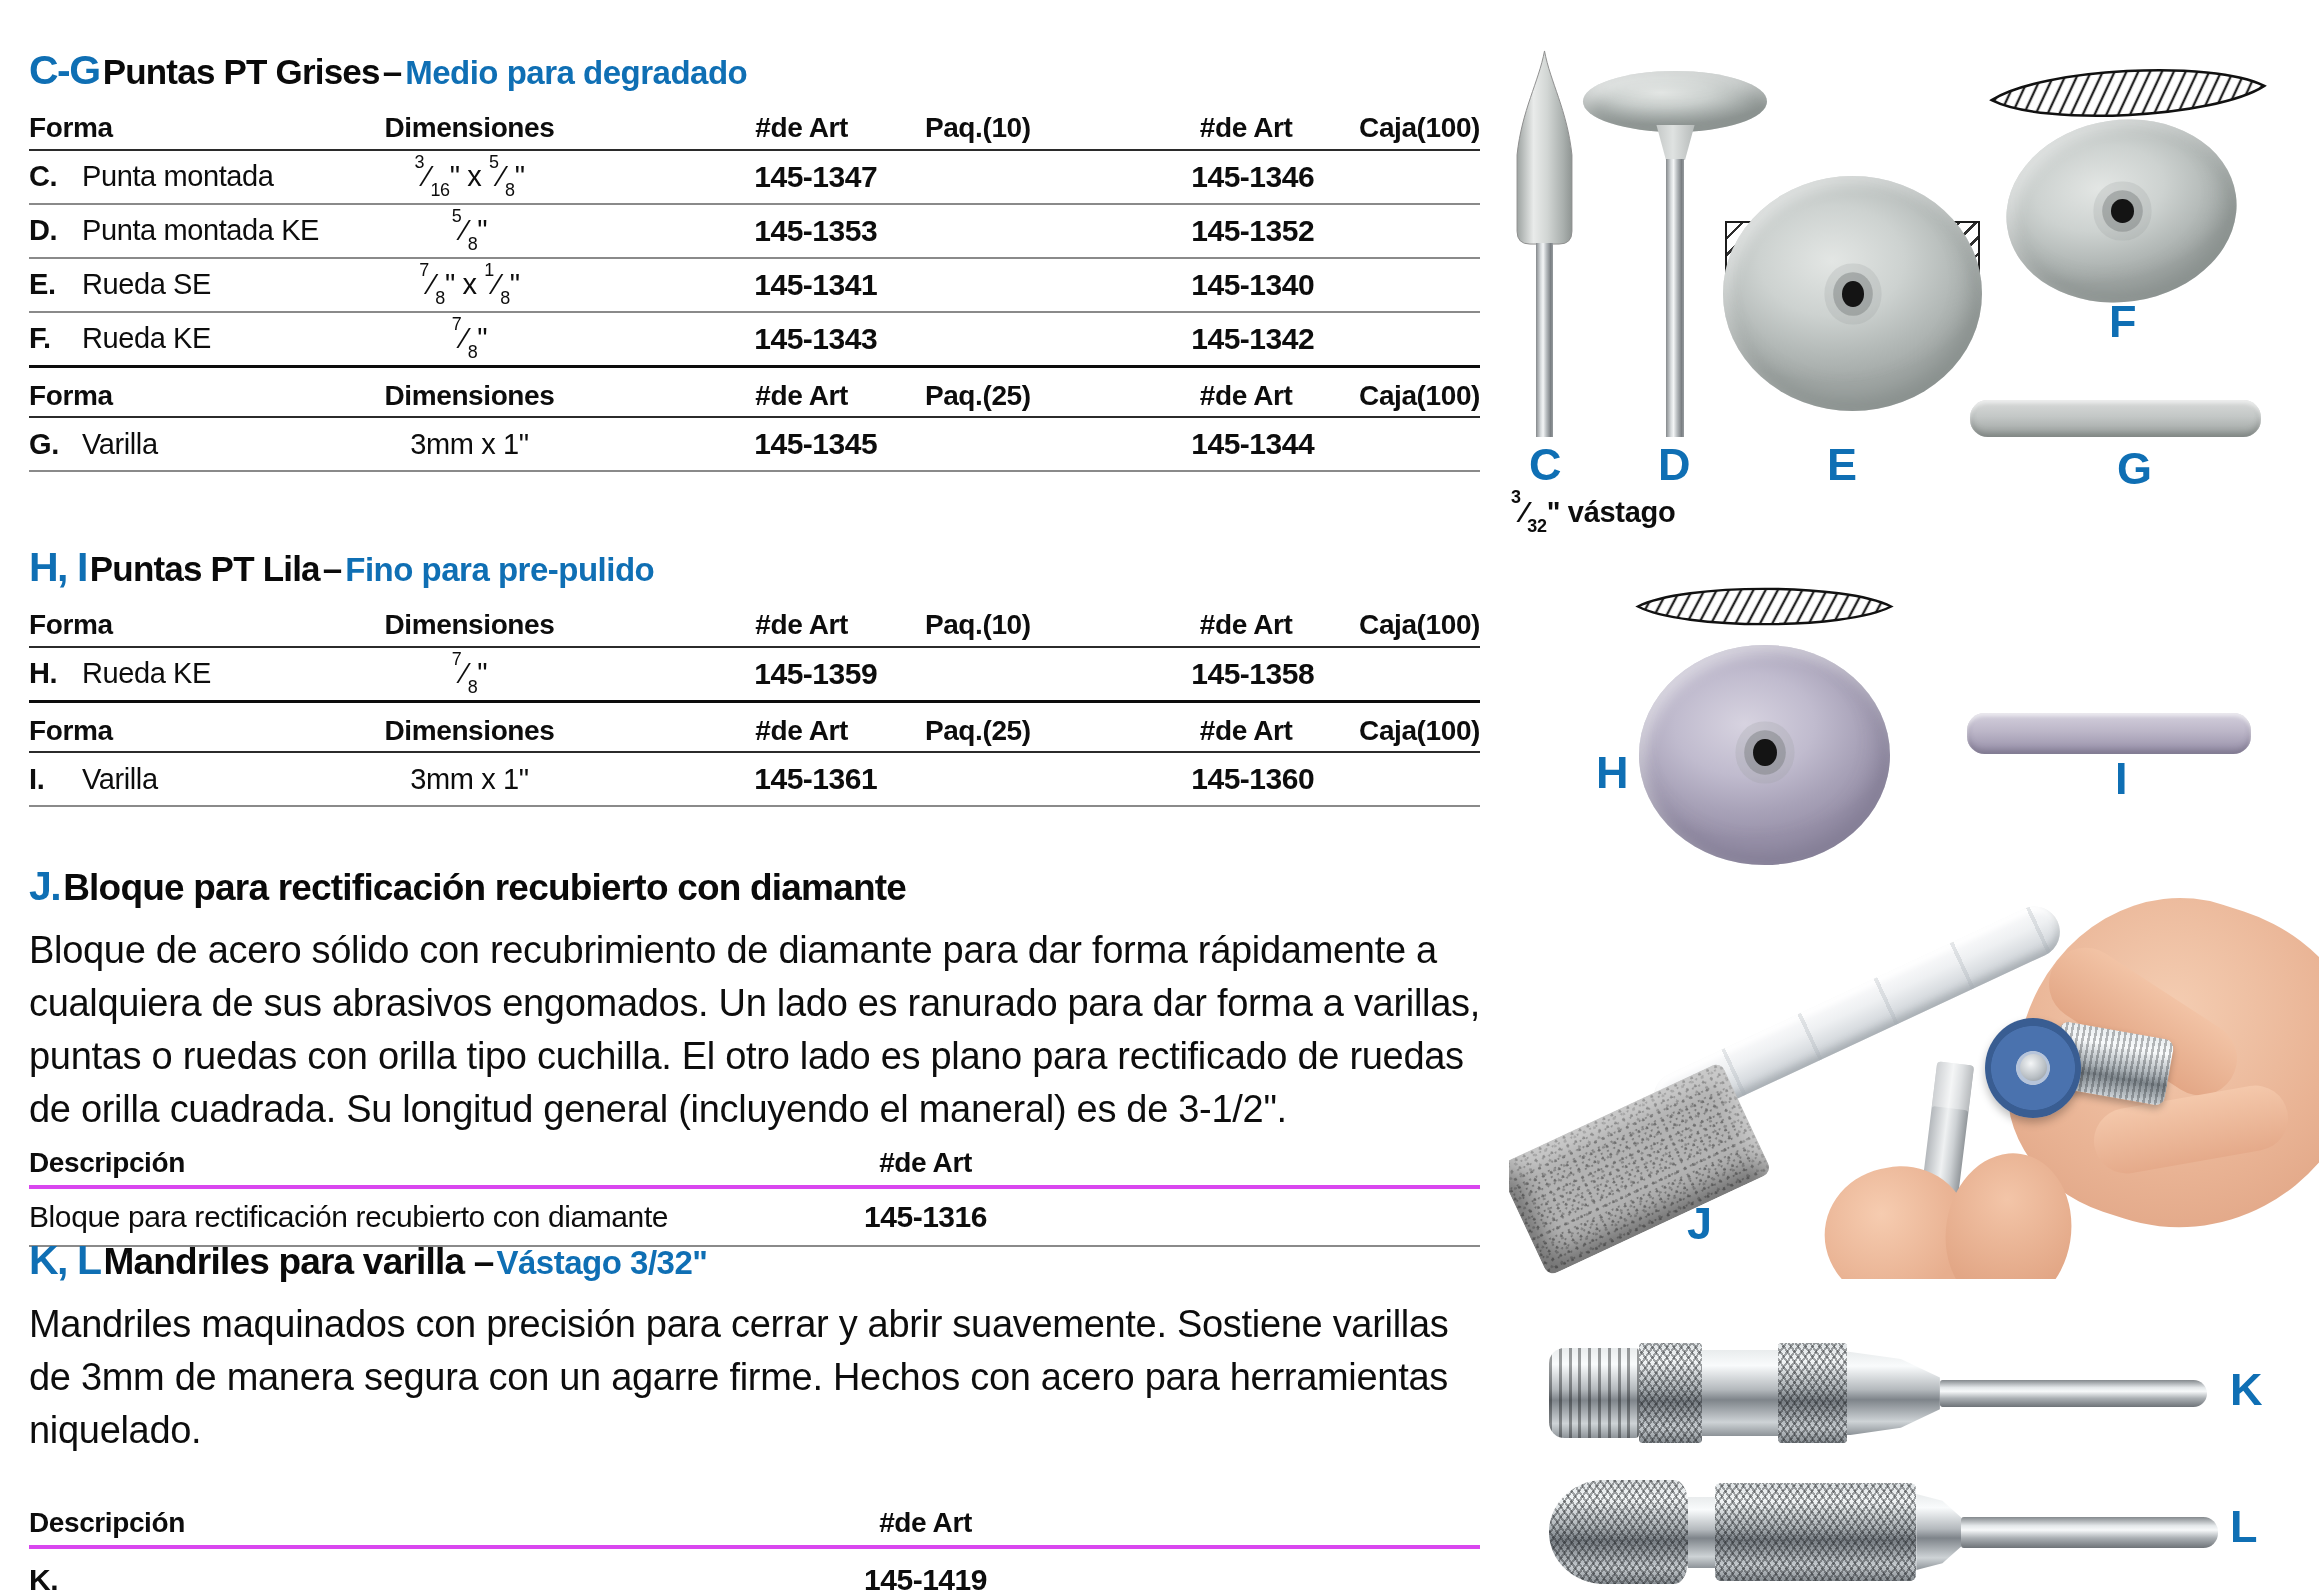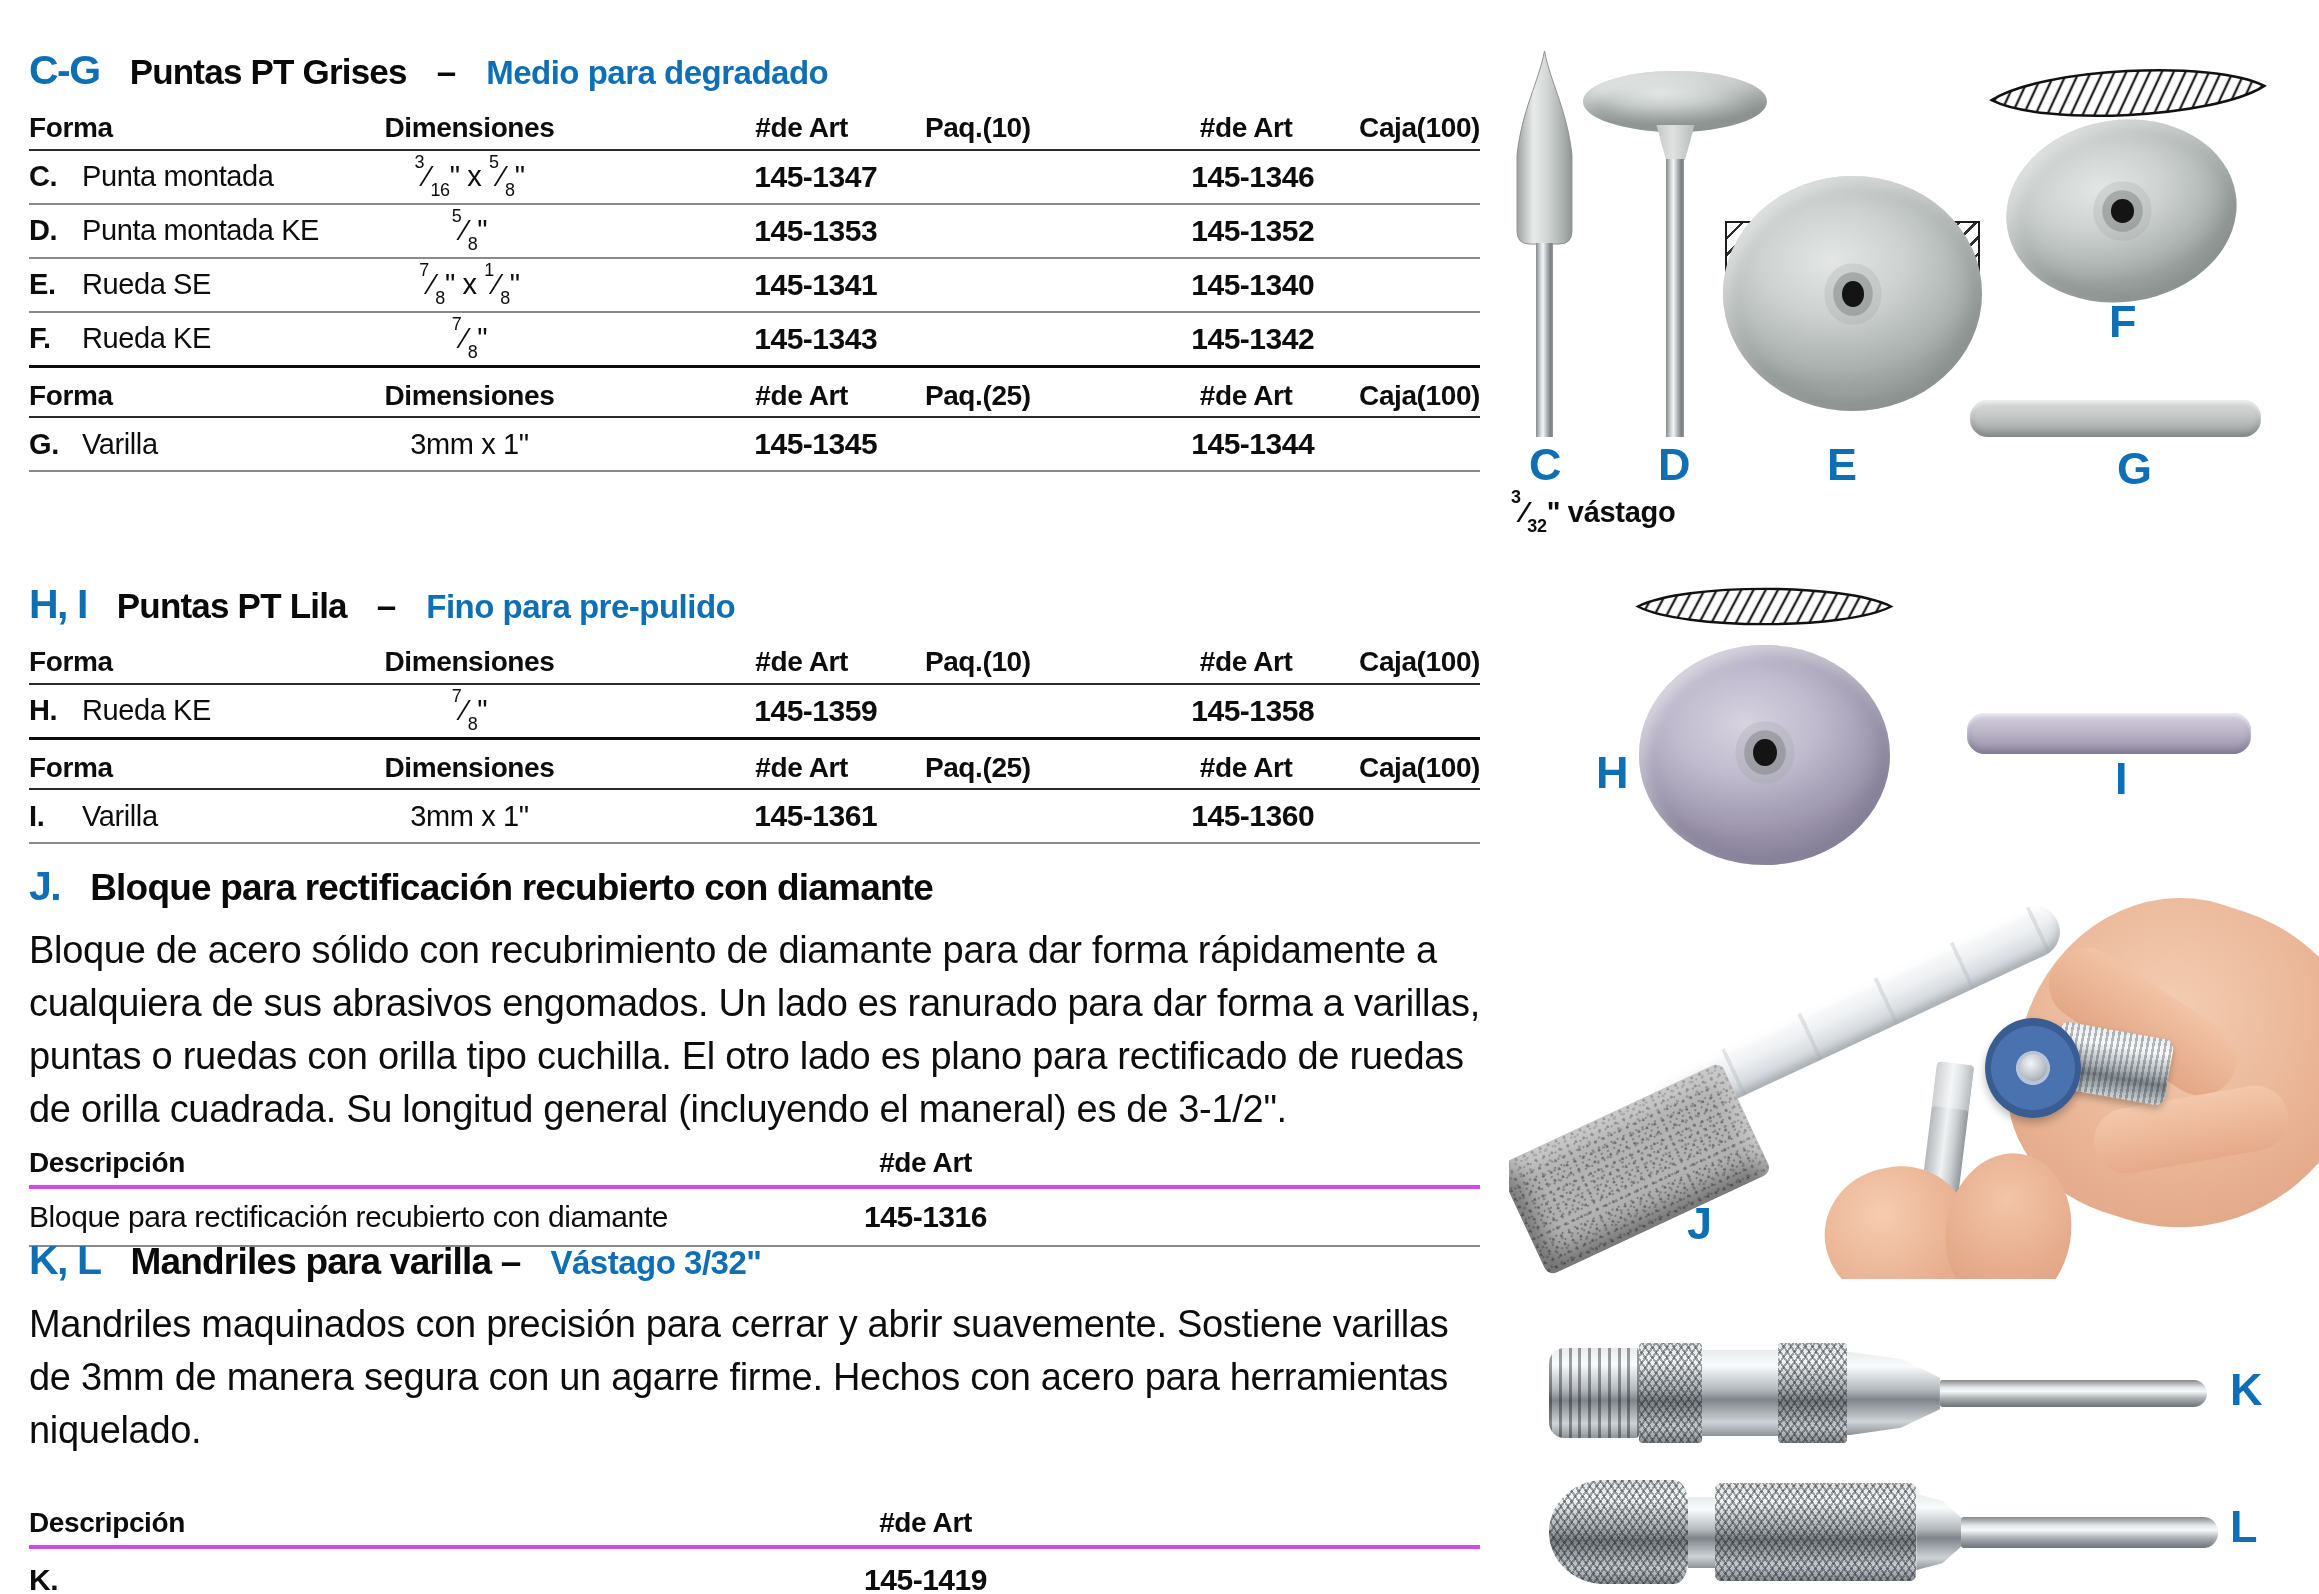--- a/index.html
+++ b/index.html
@@ -3,21 +3,21 @@
 <meta charset="utf-8">
 <style>
   html,body{margin:0;padding:0;background:#fff;}
   body{width:2319px;height:1595px;position:relative;font-family:"Liberation Sans",sans-serif;color:#0d0d0d;overflow:hidden;}
   :root{--blue:#0f6fb4;--rule:#8a8a8a;--rule-dark:#1a1a1a;}
 
   .page{position:absolute;inset:0;background:#fff;}
 
   
   .sec{position:absolute;left:29px;width:1451px;}
-  .sec h2{margin:0 0 13.7px 0;display:flex;align-items:baseline;gap:30px;white-space:nowrap;}
+  .sec h2{margin:0 0 13.7px 0;display:flex;align-items:baseline;gap:3px;white-space:nowrap;}
   .sec-id{color:var(--blue);font-size:41px;font-weight:900;letter-spacing:-1.5px;}
   .sec-name{color:#0a0a0a;font-size:35px;font-weight:800;letter-spacing:-0.8px;}
   .sec-dash{color:#0a0a0a;font-size:35px;font-weight:800;}
   .sec-sub{color:var(--blue);font-size:33px;font-weight:700;letter-spacing:-0.5px;}
   .para{font-size:38px;line-height:53px;letter-spacing:-0.3px;width:1470px;margin:0 0 5.9px 0;}
 
   
   .ptable{width:1451px;}
   .ptable + .ptable{margin-top:7.8px;}
   .trow{display:grid;grid-template-columns:323px 235px 294px 172px 265px 162px;align-items:center;border-bottom:2px solid var(--rule);}
@@ -177,21 +177,21 @@
           </div>
           <div class="cell c-dims">3mm x 1"</div>
           <div class="cell c-art1 artnum">145-1345</div>
           <div class="cell c-paq"></div>
           <div class="cell c-art2 artnum">145-1344</div>
           <div class="cell c-caja"></div>
         </div>
       </div>
   </section>
 
-  <section class="sec" style="top:581px;">
+  <section class="sec" style="top:544px;">
     <h2>
       <span class="sec-id">H, I</span>
       <span class="sec-name">Puntas PT Lila</span>
       <span class="sec-dash">–</span>
       <span class="sec-sub">Fino para pre-pulido</span>
     </h2>
     <div class="ptable first">
         <div class="trow thead">
           <div class="cell c-forma">Forma</div>
           <div class="cell c-dims">Dimensiones</div>

